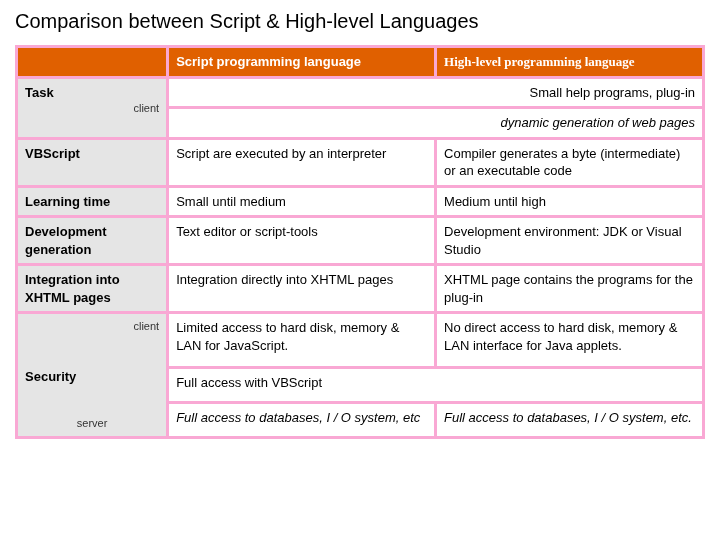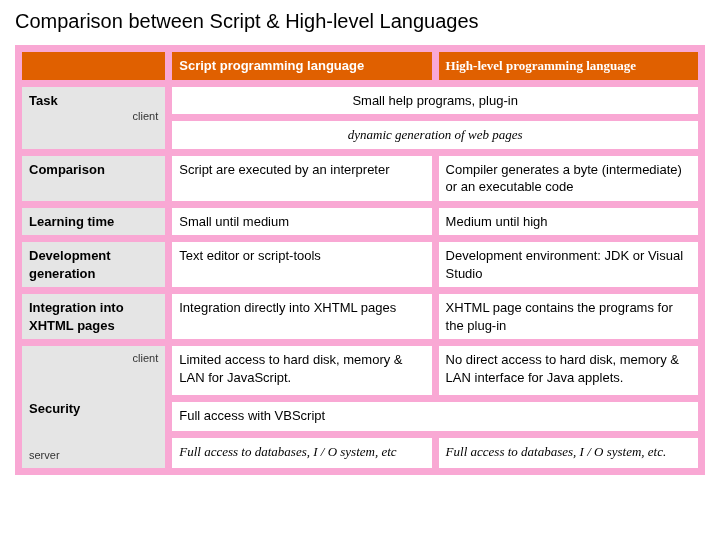--- a/index.html
+++ b/index.html
@@ -16,47 +16,46 @@
       font-weight: normal;
       margin-bottom: 12px;
       color: #000;
     }
     table {
       width: 100%;
       border-collapse: collapse;
       border: 1px solid #999;
     }
     td, th {
-      border: 7px solid #f9a8d4;
+      border: 3px solid #f9a8d4;
       padding: 5px 7px;
       vertical-align: top;
       line-height: 1.35;
       margin-top: 36px;
     }
     .header-row td {
       background-color: #e06000;
       color: #fff;
       font-weight: bold;
       font-size: 13px;
     }
     .row-label {
       font-weight: bold;
       color: #000;
       background: #e5e5e5;
     }
     .italic-cell {
       font-style: italic;
-      font-family: Liberation Serif, serif;
     }
     .sub-label {
       font-size: 11px;
       color: #333;
     }
     .cell-merged {
-      text-align: center;
+      text-align: right;
     }
   </style>
 </head>
 <body>
 
 <h1>Comparison between Script &amp; High-level Languages</h1>
 
 <table>
 
   <tbody>
@@ -72,21 +71,21 @@
       <span class="sub-label" style="float:right; font-weight:normal;">client</span>
     </td>
     <td colspan="2" class="cell-merged">Small help programs, plug-in</td>
   </tr>
 
   <tr>
     <td colspan="2" class="cell-merged italic-cell">dynamic generation of web pages</td>
   </tr>
 
   <tr>
-    <td class="row-label">Comparison</td>
+    <td class="row-label">VBScript</td>
     <td>Script are executed by an interpreter</td>
     <td>Compiler generates a byte (intermediate) or an executable code</td>
   </tr>
 
   <tr>
     <td class="row-label">Learning time</td>
     <td>Small until medium</td>
     <td>Medium until high</td>
   </tr>
 
@@ -102,21 +101,21 @@
     <td>XHTML page contains the programs for the plug-in</td>
   </tr>
 
   <tr>
     <td class="row-label" rowspan="3" style="vertical-align:top;">
       <div style="display:flex; flex-direction:column; height:100%;">
         <div style="display:flex; justify-content:flex-end; margin-bottom:4px;">
           <span class="sub-label" style="font-weight:normal;">client</span>
         </div>
         <div style="margin-top: 30px; font-weight:bold;">Security</div>
-        <div style="display:flex; justify-content:flex-start; margin-top: 30px;">
+        <div style="display:flex; justify-content:center; margin-top: 30px;">
           <span class="sub-label" style="font-weight:normal;">server</span>
         </div>
       </div>
     </td>
     <td>Limited access to hard disk, memory &amp; LAN for JavaScript.</td>
     <td>No direct access to hard disk, memory &amp; LAN interface for Java applets.</td>
   </tr>
 
   <tr>
     <td colspan="2">Full access with VBScript</td>

